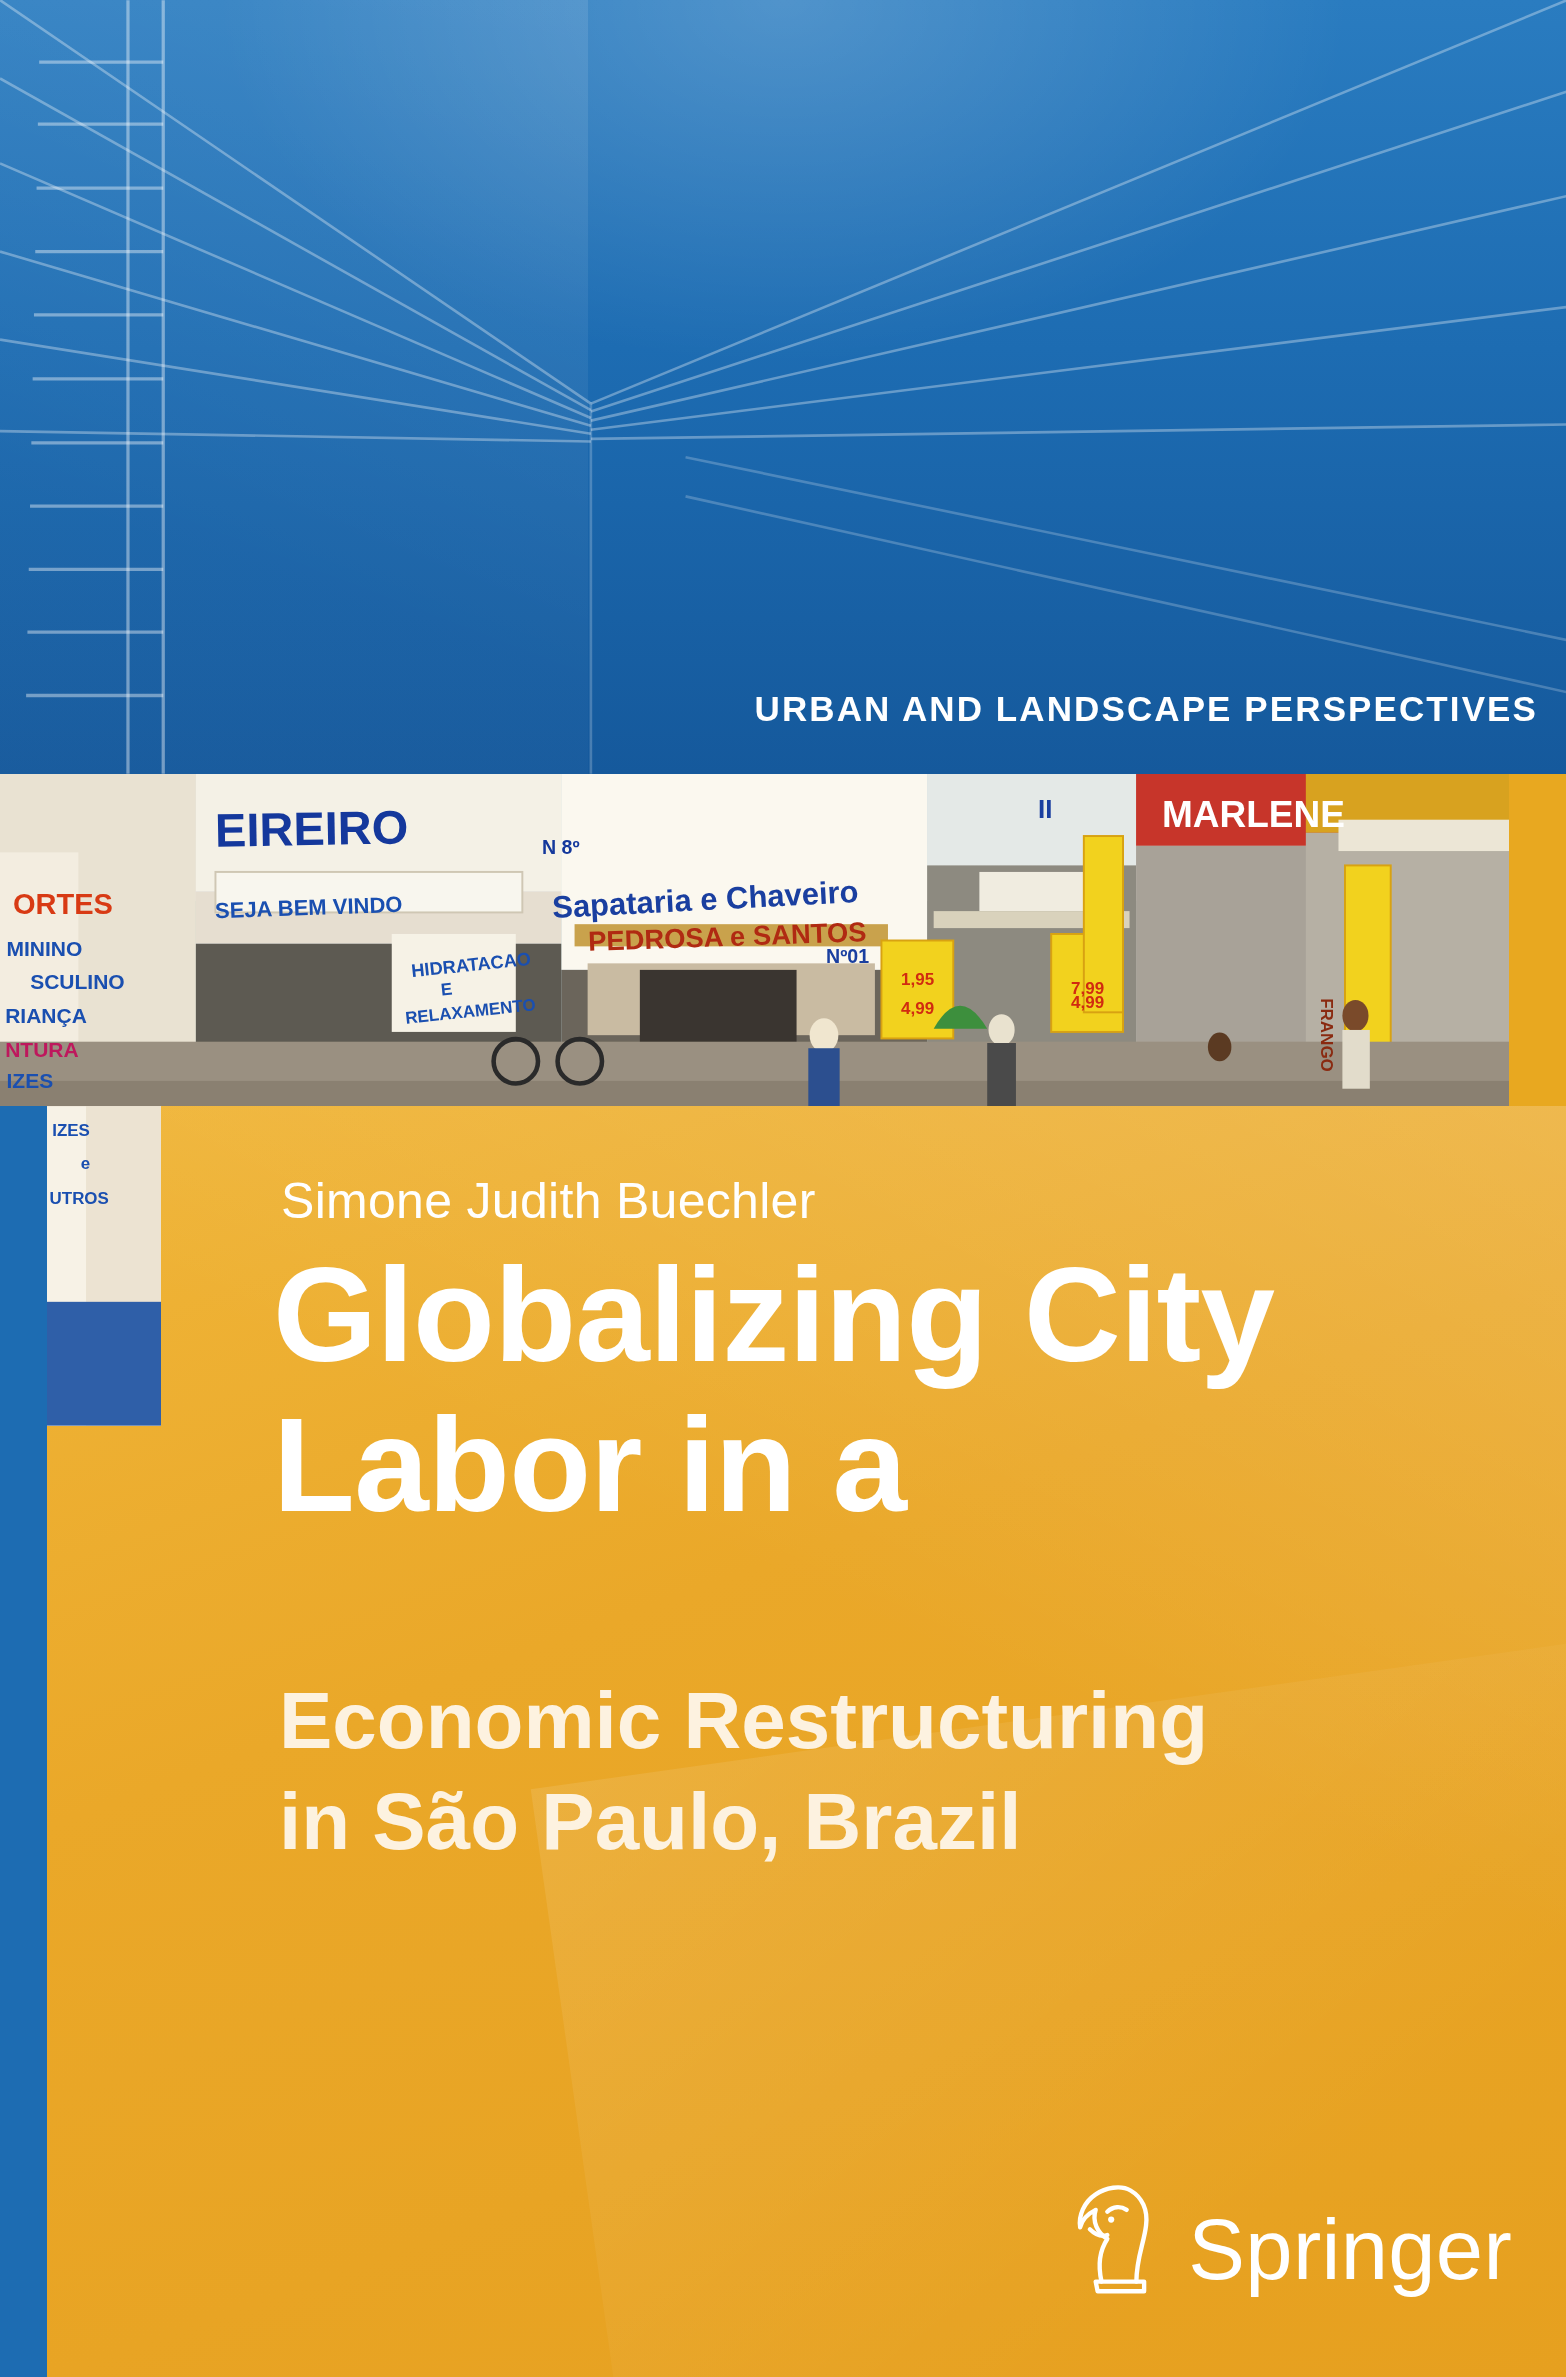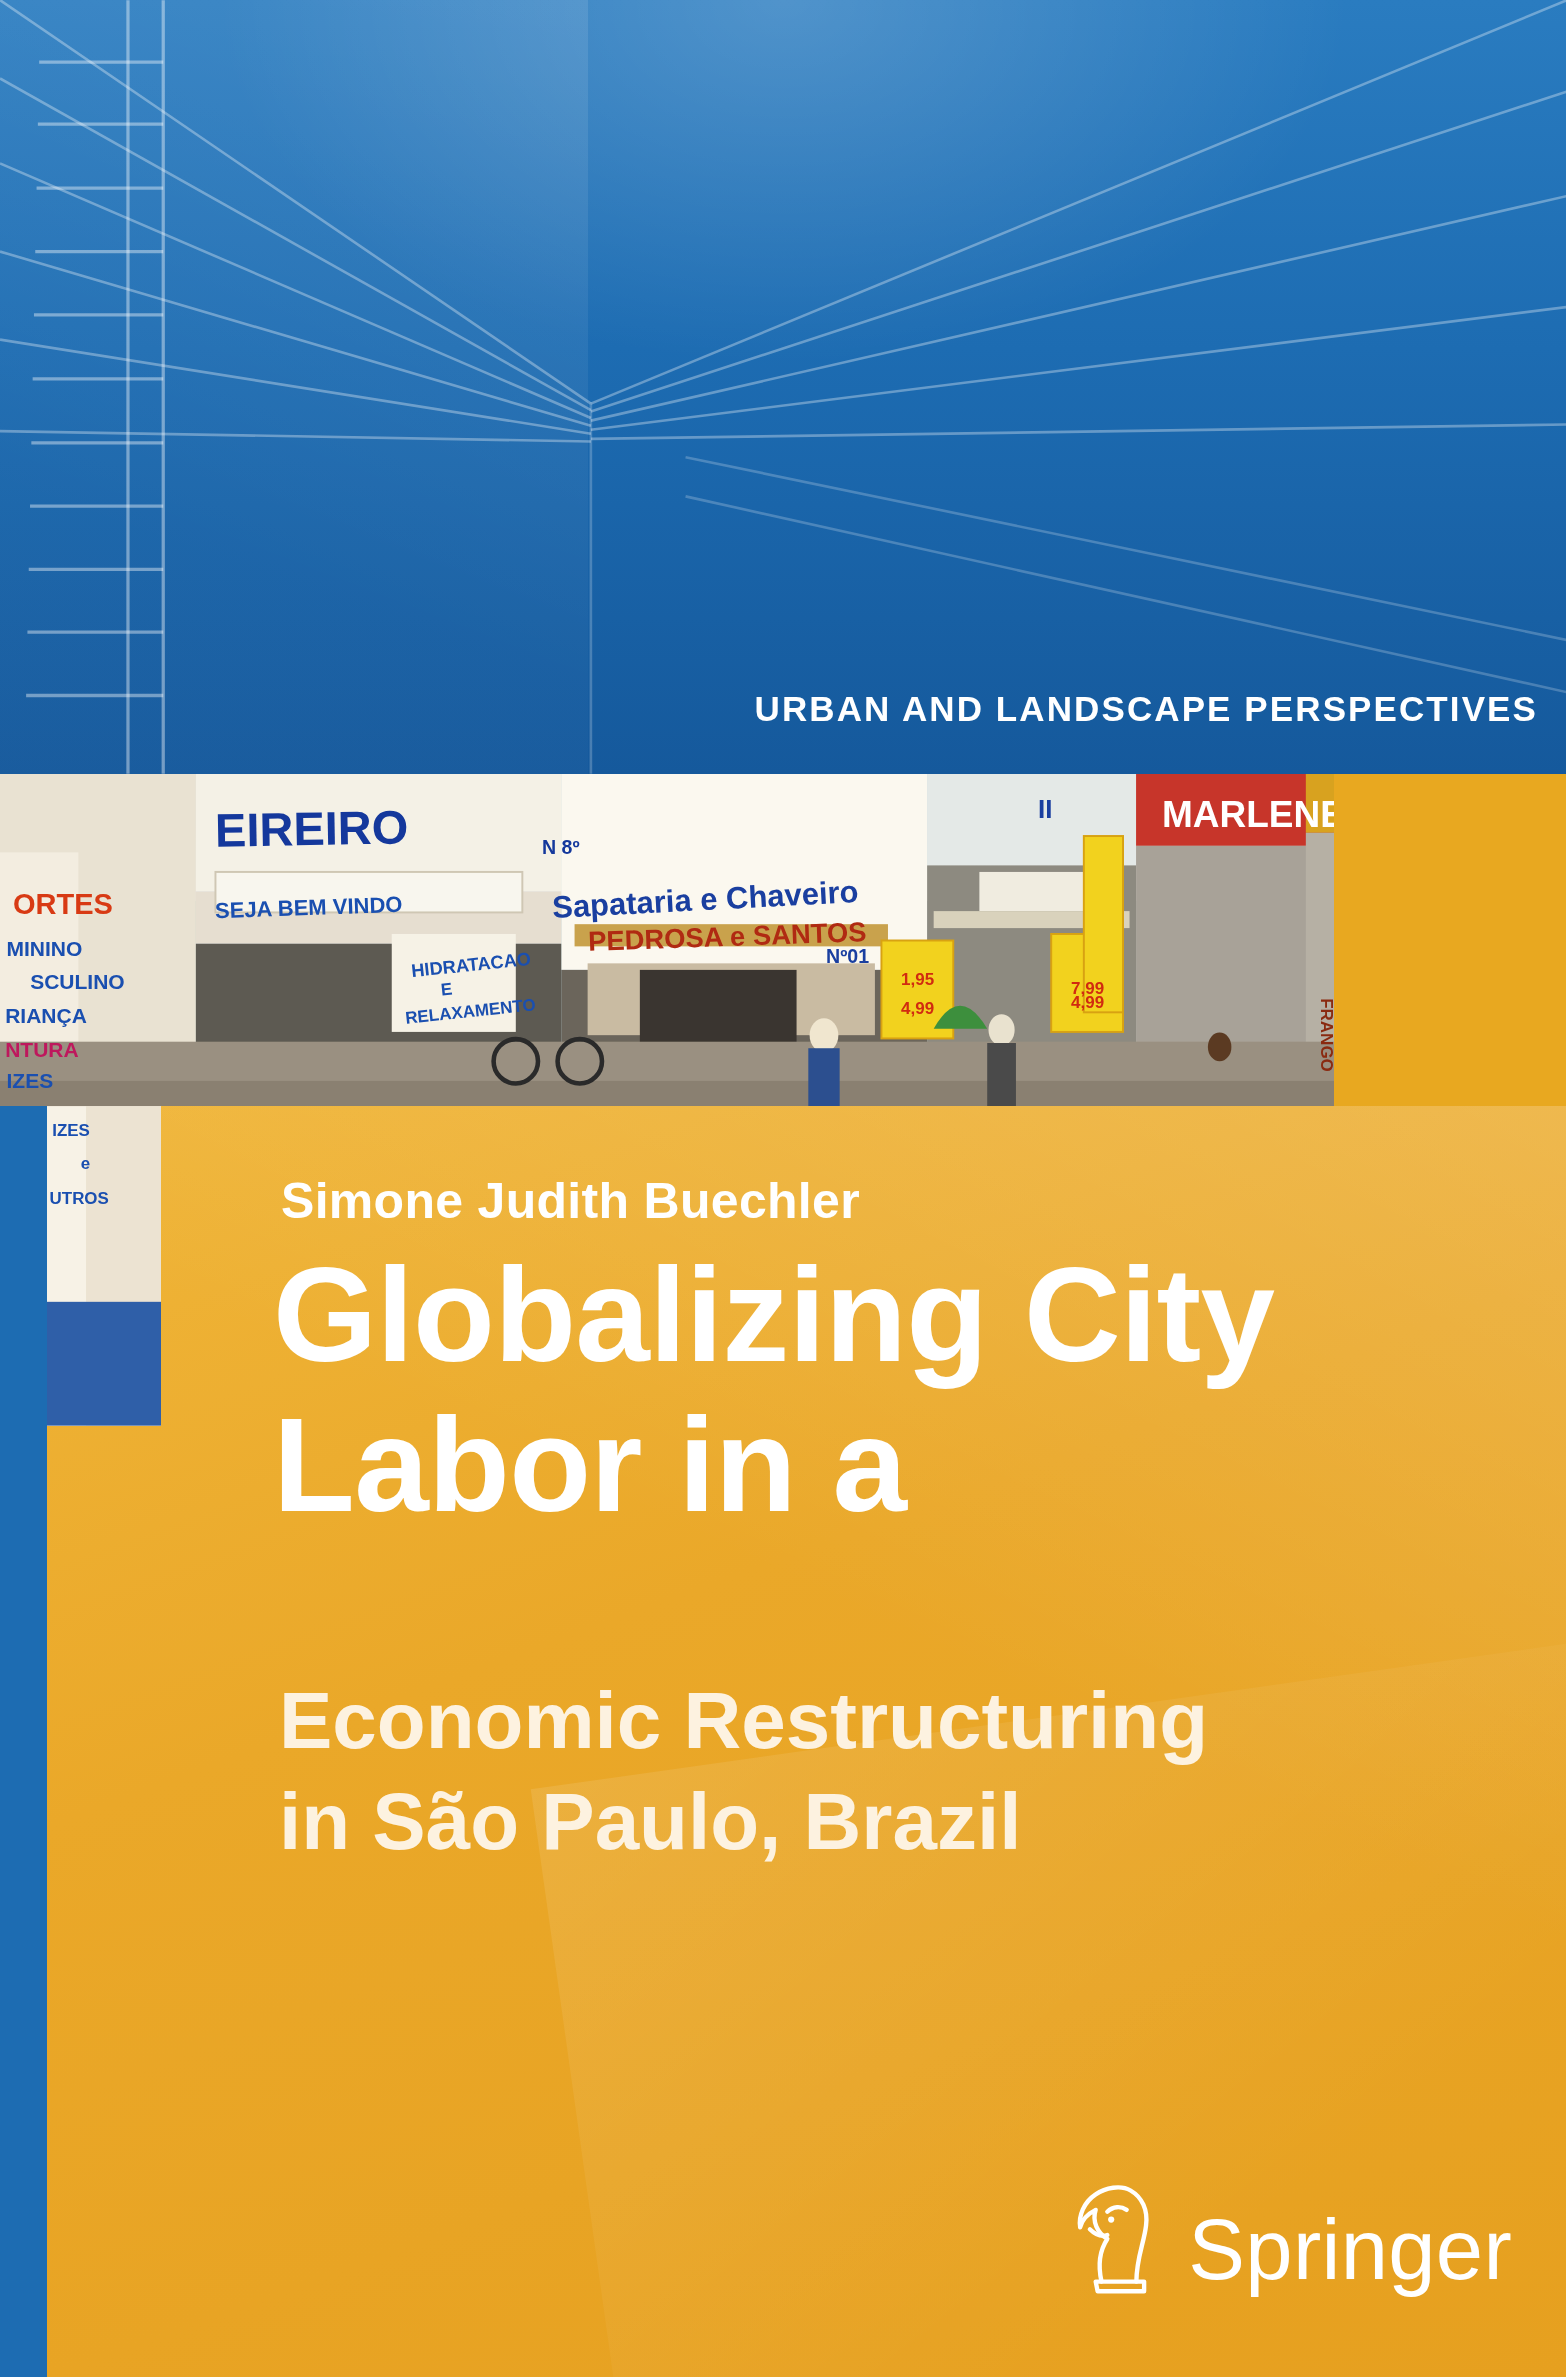--- a/index.html
+++ b/index.html
@@ -58,21 +58,21 @@
     font-weight: bold;
     letter-spacing: 2.1px;
     white-space: nowrap;
   }
 
   
   .photo {
     position: absolute;
     left: 0;
     top: 774px;
-    width: 1334px;
+    width: 1509px;
     height: 333px;
     overflow: hidden;
     background: #b8c8cf;
   }
   .photo .sky {
     position: absolute; left:0; top:0; width:100%; height:38%;
     background: linear-gradient(180deg,#cfd9dc 0%, #e3e6e2 100%);
   }
   .sign {
     position: absolute;
@@ -126,21 +126,21 @@
     transform: rotate(-8deg);
   }
 
   
   .author {
     position: absolute;
     left: 281px;
     top: 1172px;
     color: #ffffff;
     font-size: 50px;
-    font-weight: bold;
+    font-weight: normal;
     letter-spacing: 0.3px;
   }
   .title {
     position: absolute;
     left: 273px;
     top: 1240px;
     width: 1240px;
     color: #ffffff;
     font-size: 134px;
     font-weight: bold;

